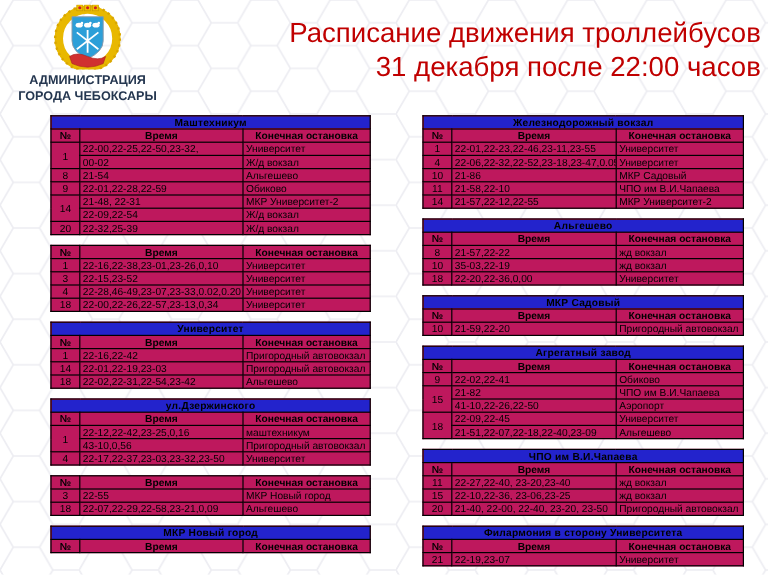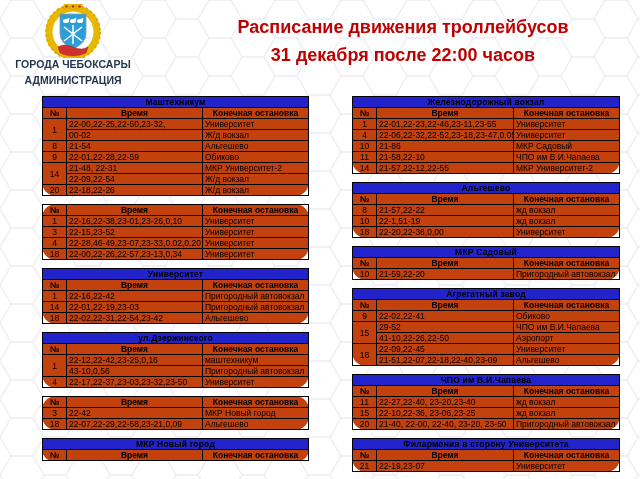--- a/index.html
+++ b/index.html
@@ -5,28 +5,28 @@
   html,body{margin:0;padding:0;}
   body{width:640px;height:479px;position:relative;overflow:hidden;background:#ffffff;
        font-family:"Liberation Sans", sans-serif;}
   .hexbg{position:absolute;left:0;top:0;z-index:0;}
   .content{position:absolute;left:0;top:0;width:640px;height:479px;z-index:1;}
 
   
   .brand{position:absolute;left:6px;top:4px;width:134px;text-align:center;}
   .brand svg{display:block;margin:0 auto;}
   .org{font-weight:bold;font-size:10.5px;line-height:13px;color:#24364F;margin-top:3px;white-space:nowrap;}
-  .title{position:absolute;left:172px;top:13px;width:462px;text-align:center;
-         color:#C00000;font-weight:bold;font-size:18px;line-height:28px;}
+  .title{position:absolute;left:172px;top:13px;width:462px;text-align:right;
+         color:#C00000;font-weight:normal;font-size:23px;line-height:28px;}
 
   
   .col-left{position:absolute;left:42px;top:96px;width:267px;}
   .col-right{position:absolute;left:352px;top:96px;width:268px;}
 
-  table.sched{border-collapse:collapse;width:100%;margin:0 0 8px 0;table-layout:fixed;background:#c2410c;border-radius:14px;}
+  table.sched{border-collapse:collapse;width:100%;margin:0 0 8px 0;table-layout:fixed;background:#be185d;}
   table.sched th, table.sched td{border:1px solid #000;padding:0 2px;font-size:8.5px;
         line-height:10px;height:10px;overflow:hidden;white-space:nowrap;color:#000;}
   th.band{background:#2323CC;color:#fff;text-align:center;font-weight:bold;
           font-size:9.5px;line-height:12px;height:12px;letter-spacing:.2px;}
   th.hn,th.ht,th.hs{font-weight:bold;text-align:center;line-height:11px;height:11px;}
   th.hn{text-align:center;}
   td.n{text-align:center;}
   col.w-num{width:24px;}
   col.w-stop{width:106px;}
 </style>
@@ -64,22 +64,22 @@
         <ellipse cx="28" cy="17" rx="3" ry="2"></ellipse>
           <circle cx="30.3" cy="15.2" r="1.1"></circle>
         <ellipse cx="35" cy="17" rx="3" ry="2"></ellipse>
           <circle cx="37.3" cy="15.2" r="1.1"></circle>
       </g>
       <g stroke="#ffffff" stroke-width="1.5">
         <path d="M19 23 L37 37 M37 23 L19 37 M28 21 L28 40"></path>
       </g>
       <path d="M13 43 Q19 39 28 43 Q37 47 43 43 L41 49 Q28 55 15 49 Z" fill="#D03030" stroke="#A82020" stroke-width="0.5"></path>
     </svg>
+    <div class="org">АДМИНИСТРАЦИЯ</div>
     <div class="org" style="margin-top:0;">ГОРОДА ЧЕБОКСАРЫ</div>
-    <div class="org">АДМИНИСТРАЦИЯ</div>
   </div>
 
   <div class="title">
     <div>Расписание движения троллейбусов</div>
     <div>31 декабря после 22:00 часов</div>
   </div>
 
   <div class="col-left">
 
     <table class="sched">
@@ -120,21 +120,21 @@
             <td class="n" rowspan="2">14</td>
             <td>21-48, 22-31</td>
             <td>МКР Университет-2</td>
           </tr>
       <tr>
             <td>22-09,22-54</td>
             <td>Ж/д вокзал</td>
           </tr>
       <tr>
             <td class="n">20</td>
-            <td>22-18,22-26</td>
+            <td>22-32,25-39</td>
             <td>Ж/д вокзал</td>
           </tr>
       </tbody>
     </table>
 
     <table class="sched">
       <colgroup>
           <col class="w-num">
           <col>
           <col class="w-stop">
@@ -240,21 +240,21 @@
           <col class="w-stop">
         </colgroup>
       <tbody>
       <tr>
             <th class="hn">№</th>
             <th class="ht">Время</th>
             <th class="hs">Конечная остановка</th>
           </tr>
       <tr>
             <td class="n">3</td>
-            <td>22-42</td>
+            <td>22-55</td>
             <td>МКР Новый город</td>
           </tr>
       <tr>
             <td class="n">18</td>
             <td>22-07,22-29,22-58,23-21,0,09</td>
             <td>Альгешево</td>
           </tr>
       </tbody>
     </table>
 
@@ -339,21 +339,21 @@
             <th class="ht">Время</th>
             <th class="hs">Конечная остановка</th>
           </tr>
       <tr>
             <td class="n">8</td>
             <td>21-57,22-22</td>
             <td>жд вокзал</td>
           </tr>
       <tr>
             <td class="n">10</td>
-            <td>22-1,51-19</td>
+            <td>35-03,22-19</td>
             <td>жд вокзал</td>
           </tr>
       <tr>
             <td class="n">18</td>
             <td>22-20,22-36,0,00</td>
             <td>Университет</td>
           </tr>
       </tbody>
     </table>
 
@@ -395,21 +395,21 @@
             <th class="ht">Время</th>
             <th class="hs">Конечная остановка</th>
           </tr>
       <tr>
             <td class="n">9</td>
             <td>22-02,22-41</td>
             <td>Обиково</td>
           </tr>
       <tr>
             <td class="n" rowspan="2">15</td>
-            <td>29-52</td>
+            <td>21-82</td>
             <td>ЧПО им В.И.Чапаева</td>
           </tr>
       <tr>
             <td>41-10,22-26,22-50</td>
             <td>Аэропорт</td>
           </tr>
       <tr>
             <td class="n" rowspan="2">18</td>
             <td>22-09,22-45</td>
             <td>Университет</td>

